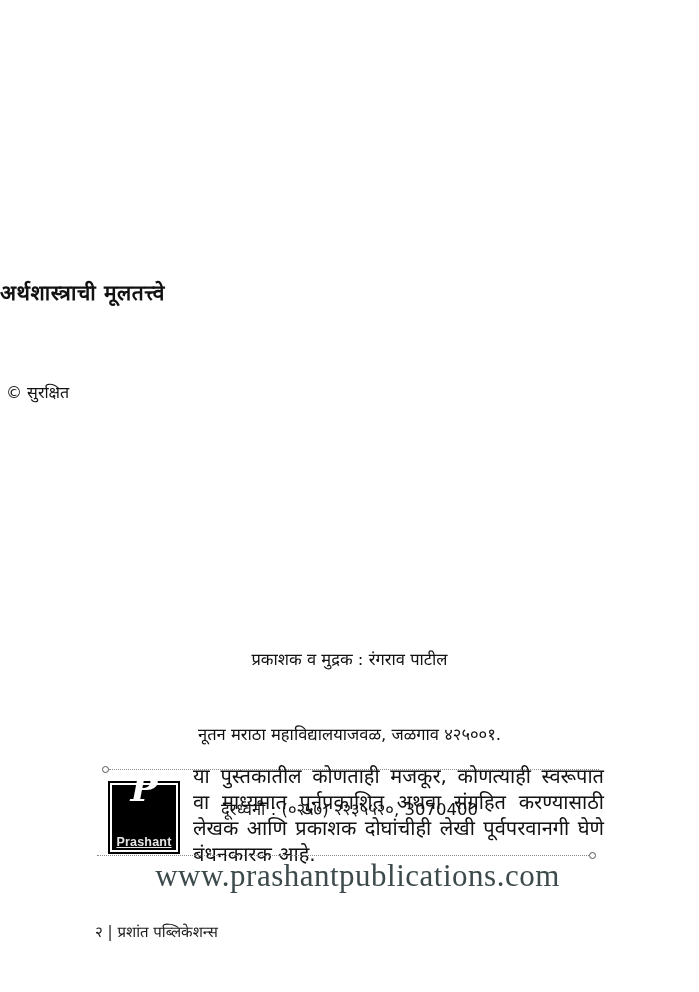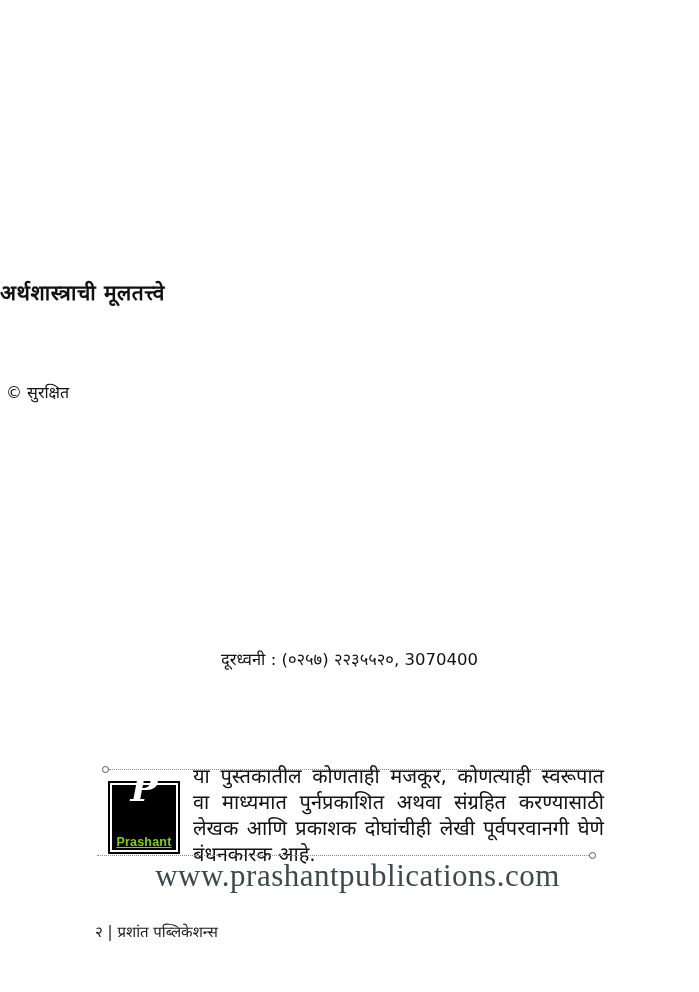--- a/index.html
+++ b/index.html
@@ -41,21 +41,21 @@
     width:100%; height:100%; background:#000000;
     display:flex; flex-direction:column; align-items:center; justify-content:flex-end;
   }
   .logo-monogram {
     flex:1; display:flex; align-items:center; justify-content:center;
     color:#ffffff; font-family:"DejaVu Serif", serif;
     font-style:italic; font-weight:bold; font-size:36px; line-height:1;
     transform:translateY(2px);
   }
   .logo-label {
-    color:#84cc16; font-family:"Liberation Sans", sans-serif;
+    color:#e5e5e5; font-family:"Liberation Sans", sans-serif;
     font-weight:bold; font-size:12.5px; text-decoration:underline;
     padding-bottom:1px; letter-spacing:0.2px;margin-top:31px;
   }
 
   .disclaimer-text {
     position:absolute; left:193px; top:763px; width:411px;
     font-size:20px; line-height:26px; text-align:justify;
   }
 
   .website {
@@ -74,20 +74,22 @@
 <body>
 
 <div class="page">
 
   <div class="centered book-title">अर्थशास्त्राची मूलतत्त्वे</div>
 
 
   <div class="centered book-copy">© सुरक्षित</div>
 
   <div class="imprint">
+    <div>प्रकाशक व मुद्रक : रंगराव पाटील</div>
+    <div>नूतन मराठा महाविद्यालयाजवळ, जळगाव ४२५००१.</div>
     <div>दूरध्वनी : (०२५७) २२३५५२०, 3070400</div>
     
     
   </div>
 
   <div class="rule rule-top">
     <span class="dot"></span>
     <span class="dash"></span>
   </div>
 

